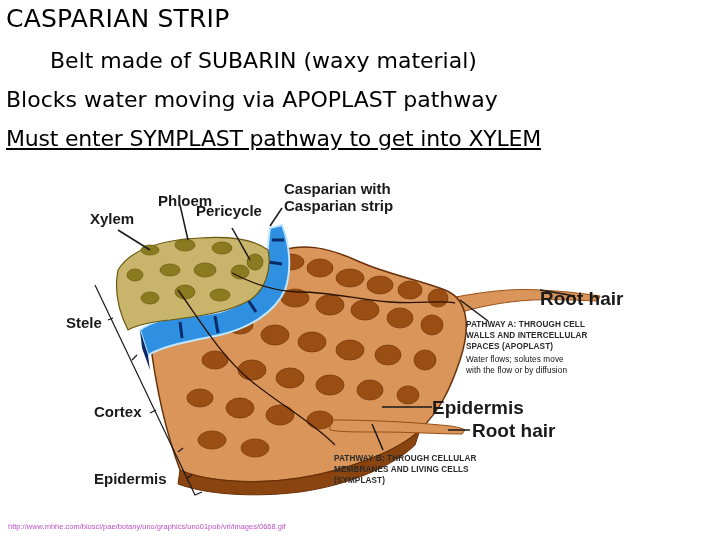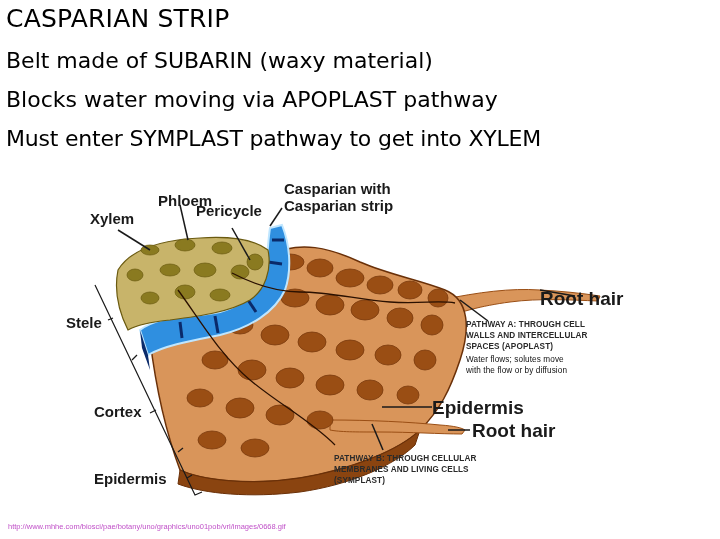--- a/index.html
+++ b/index.html
@@ -8,23 +8,23 @@
       font-family: "DejaVu Sans", sans-serif; color: #000;
     }
     .slide-title {
       position: absolute; left: 6px; top: 4px; font-size: 25px; letter-spacing: 0.2px;
       font-family: "DejaVu Sans", sans-serif; font-weight: normal;
     }
     .bullet {
       position: absolute; left: 6px; font-size: 22px; white-space: nowrap;
       font-family: "DejaVu Sans", sans-serif;
     }
-    .b1 { top: 48px; }
+    .b1 { top: 48px; margin-left: 44px; }
     .b2 { top: 87px; }
-    .b3 { top: 126px; }
+    .b3 { top: 126px; text-decoration: underline; }
     .b3 { letter-spacing: -0.2px; }
     .diagram { position: absolute; left: 0; top: 170px; width: 720px; height: 360px; }
     .lbl {
       position: absolute; font-family: "Liberation Sans", sans-serif; font-weight: bold; color: #1a1a1a; white-space: nowrap;
     }
     .lbl-big { font-size: 15px; }
     .lbl-xl { font-size: 19px; }
     .note {
       position: absolute; font-family: "Liberation Sans", sans-serif; font-weight: bold; font-size: 8.2px; line-height: 11px;
       color: #2a2a2a; white-space: pre; letter-spacing: 0.1px;

